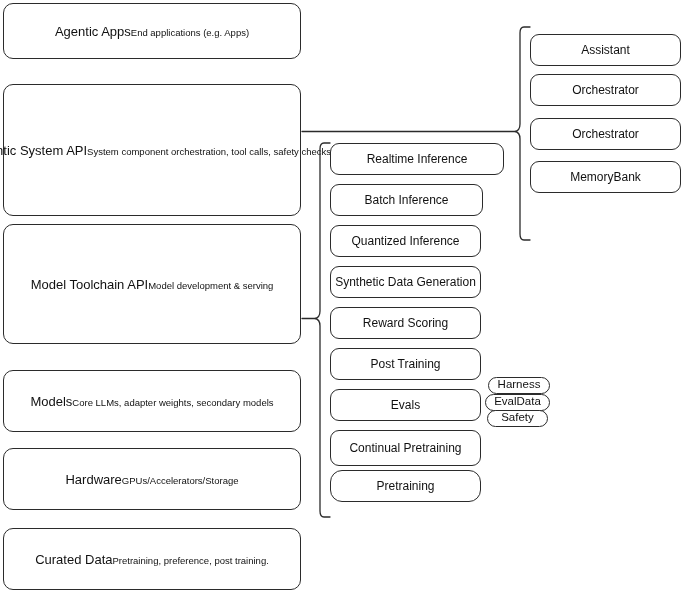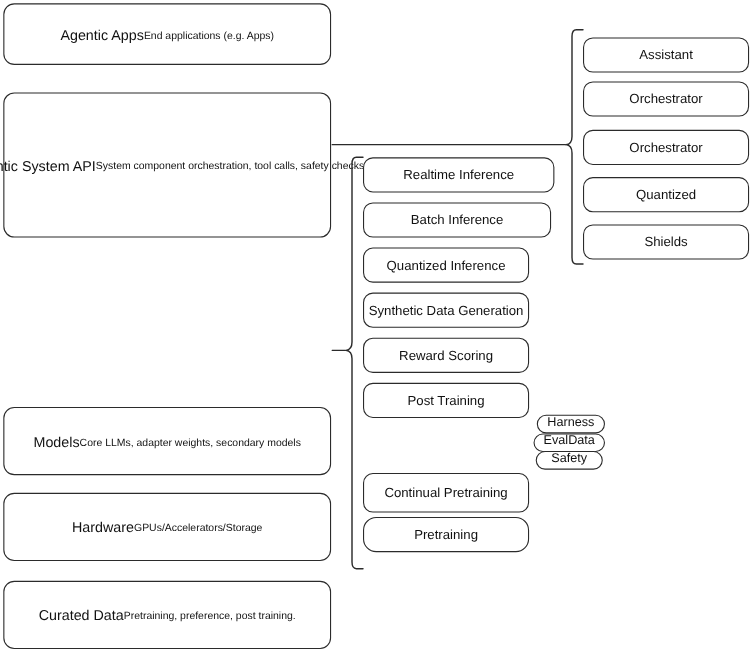--- a/index.html
+++ b/index.html
@@ -129,54 +129,61 @@
   <div class="layer-box" style="left:3px; top:3px; width:298px; height:56px;">
     <div class="layer-title">Agentic Apps</div>
     <div class="layer-sub">End applications (e.g. Apps)</div>
   </div>
 
   <div class="layer-box" style="left:3px; top:84px; width:298px; height:132px;">
     <div class="layer-title">Agentic System API</div>
     <div class="layer-sub">System component orchestration, tool calls, safety checks</div>
   </div>
 
+  <div class="layer-box" style="left:3px; top:224px; width:298px; height:120px;">
+    <div class="layer-title">Model Toolchain API</div>
+    <div class="layer-sub">Model development &amp; serving</div>
+  </div>
 
   <div class="layer-box" style="left:3px; top:370px; width:298px; height:62px;">
     <div class="layer-title">Models</div>
     <div class="layer-sub">Core LLMs, adapter weights, secondary models</div>
   </div>
 
   <div class="layer-box" style="left:3px; top:448px; width:298px; height:62px;">
     <div class="layer-title">Hardware</div>
     <div class="layer-sub">GPUs/Accelerators/Storage</div>
   </div>
 
   <div class="layer-box" style="left:3px; top:528px; width:298px; height:62px;">
     <div class="layer-title">Curated Data</div>
     <div class="layer-sub">Pretraining, preference, post training.</div>
   </div>
 
   <div class="pill-box" style="left:330px; top:143px; width:174px; height:32px;">
     <span>Realtime Inference</span>
   </div>
-  <div class="pill-box" style="left:330px; top:184px; width:171px; height:32px;">
+  <div class="pill-box" style="left:330px; top:184px; width:153px; height:32px;">
     <span>Batch Inference</span>
   </div>
   <div class="pill-box" style="left:330px; top:225px; width:151px; height:32px;">
     <span>Quantized Inference</span>
   </div>
   <div class="pill-box" style="left:330px; top:266px; width:151px; height:32px;">
     <span>Synthetic Data Generation</span>
   </div>
   <div class="pill-box" style="left:330px; top:348px; width:151px; height:32px;">
     <span>Post Training</span>
   </div>
   <div class="pill-box" style="left:330px; top:307px; width:151px; height:32px;">
     <span>Reward Scoring</span>
   </div>
+  <div class="pill-box" style="left:330px; top:389px; width:151px; height:32px;">
+    <span>Evals</span>
+  </div>
   <div class="pill-box" style="left:330px; top:430px; width:151px; height:36px;">
     <span>Continual Pretraining</span>
   </div>
   <div class="pill-box" style="left:330px; top:470px; width:151px; height:32px;border-radius:12px;">
     <span>Pretraining</span>
   </div>
 
   <div class="badge" style="left:471px; top:377px; width:62px; height:17px;">
     <span>Harness</span>
   </div>
@@ -190,19 +197,16 @@
   <div class="pill-box" style="left:530px; top:34px; width:151px; height:32px;">
     <span>Assistant</span>
   </div>
   <div class="pill-box" style="left:530px; top:74px; width:151px; height:32px;">
     <span>Orchestrator</span>
   </div>
   <div class="pill-box" style="left:530px; top:118px; width:151px; height:32px;">
     <span>Orchestrator</span>
   </div>
   <div class="pill-box" style="left:530px; top:161px; width:151px; height:32px;">
-    <span>Quantized</span>
-  </div>
-  <div class="pill-box" style="left:530px; top:204px; width:151px; height:32px;">
-    <span>Shields</span>
+    <span>MemoryBank</span>
   </div>
 
 </div>
 
 </body></html>

